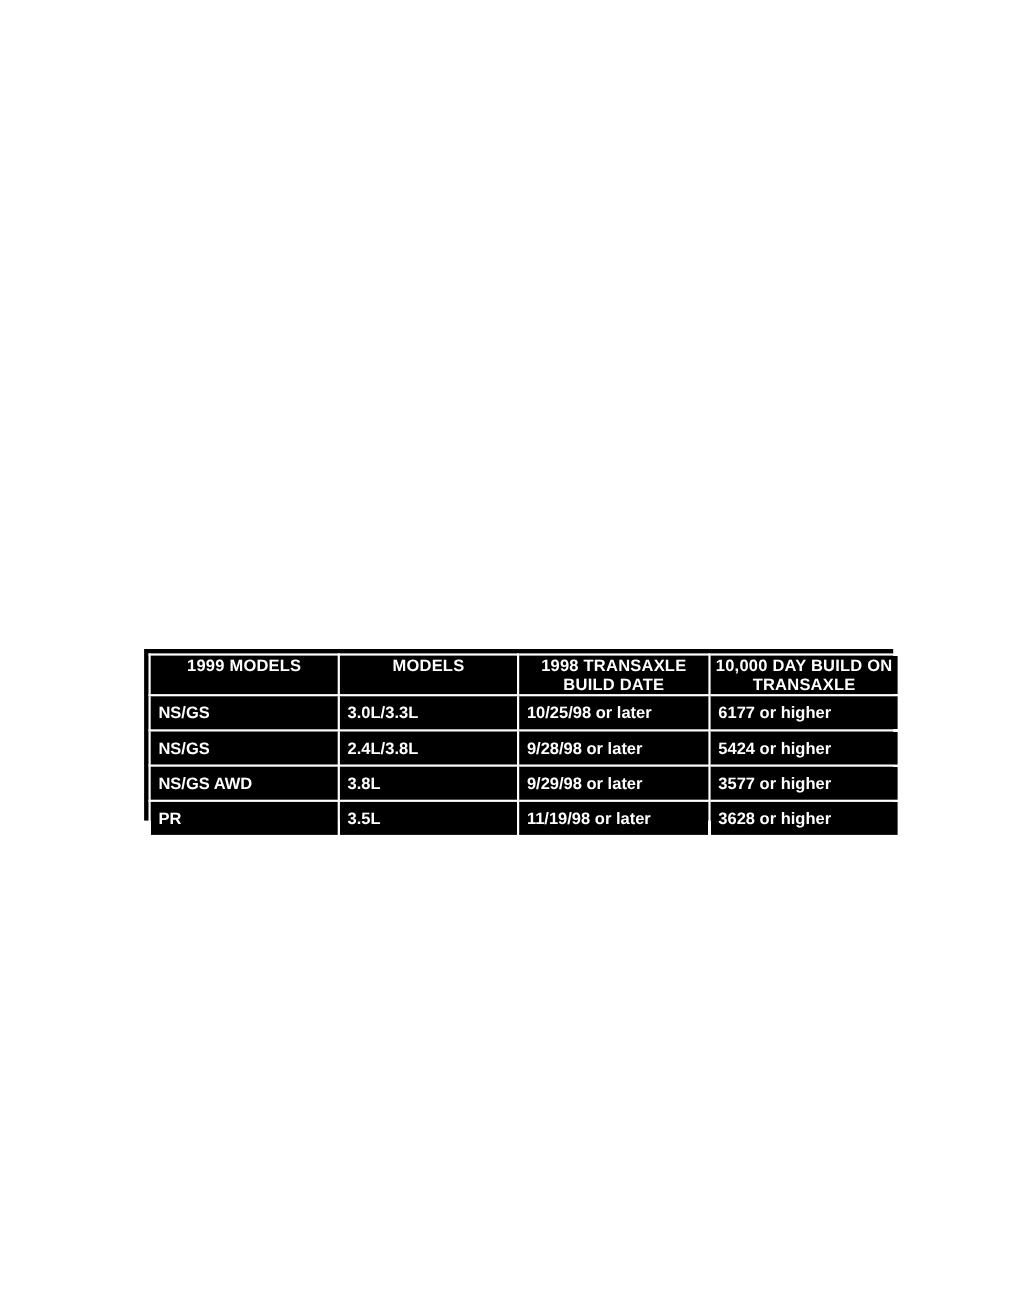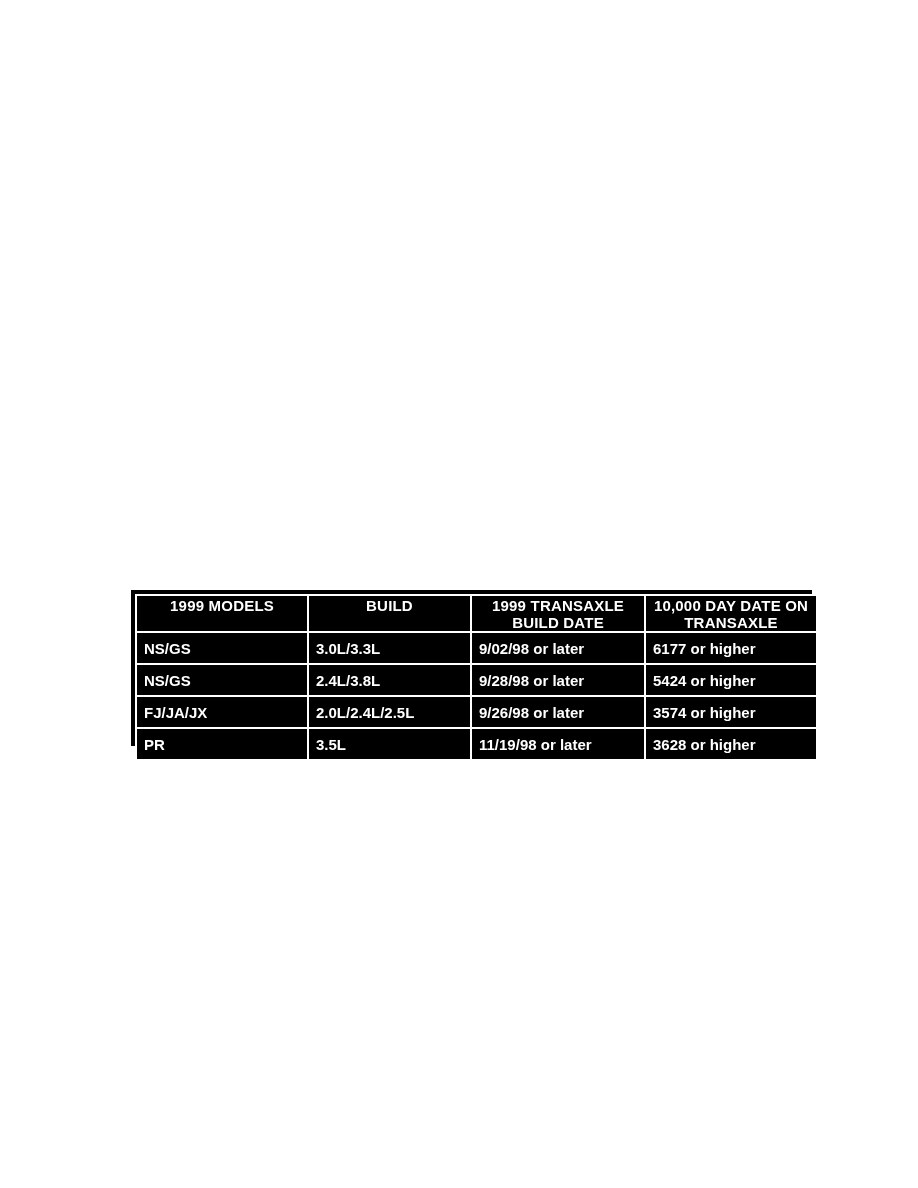--- a/index.html
+++ b/index.html
@@ -70,43 +70,43 @@
     <table class="spec-table">
       <colgroup>
         <col class="c-models">
         <col class="c-engine">
         <col class="c-build">
         <col class="c-daycode">
       </colgroup>
       <thead>
         <tr>
           <th>1999 MODELS</th>
-          <th>BUILD</th>
-          <th>1999 TRANSAXLE BUILD DATE</th>
-          <th>10,000 DAY DATE ON TRANSAXLE</th>
+          <th>MODELS</th>
+          <th>1998 TRANSAXLE BUILD DATE</th>
+          <th>10,000 DAY BUILD ON TRANSAXLE</th>
         </tr>
       </thead>
       <tbody>
         <tr>
           <td>NS/GS</td>
           <td>3.0L/3.3L</td>
-          <td>9/02/98 or later</td>
+          <td>10/25/98 or later</td>
           <td>6177 or higher</td>
         </tr>
         <tr>
           <td>NS/GS</td>
           <td>2.4L/3.8L</td>
           <td>9/28/98 or later</td>
           <td>5424 or higher</td>
         </tr>
         <tr>
-          <td>FJ/JA/JX</td>
-          <td>2.0L/2.4L/2.5L</td>
-          <td>9/26/98 or later</td>
-          <td>3574 or higher</td>
+          <td>NS/GS AWD</td>
+          <td>3.8L</td>
+          <td>9/29/98 or later</td>
+          <td>3577 or higher</td>
         </tr>
         <tr>
           <td>PR</td>
           <td>3.5L</td>
           <td>11/19/98 or later</td>
           <td>3628 or higher</td>
         </tr>
       </tbody>
     </table>
   </div>

